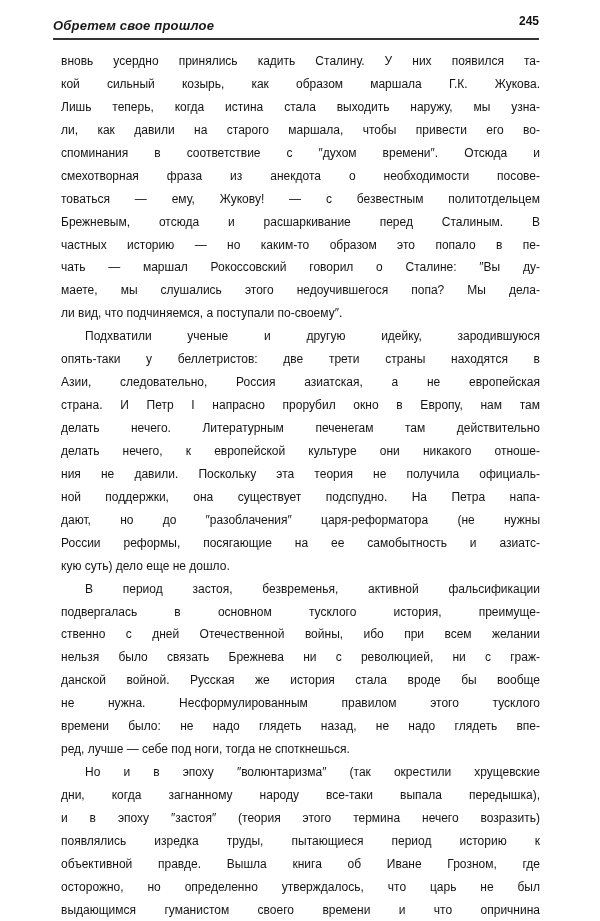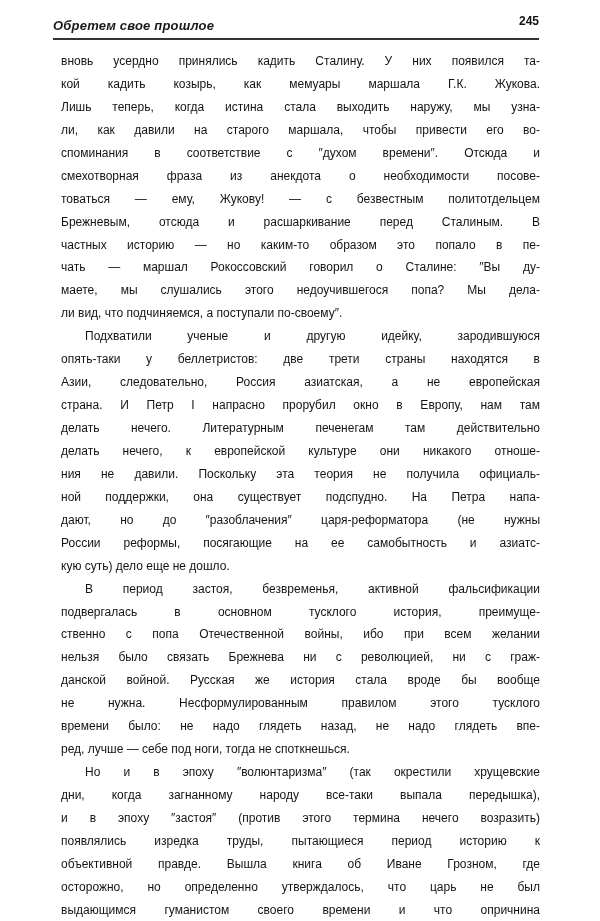--- a/index.html
+++ b/index.html
@@ -36,21 +36,21 @@
 
 <div class="page">
   <div class="running-head">
     <span class="running-title">Обретем свое прошлое</span>
     <span class="page-number">245</span>
   </div>
 
   <div class="body-text" id="body-text">
       <div>
         <span class="line">вновь усердно принялись кадить Сталину. У них появился та-</span>
-        <span class="line">кой кадить козырь, как мемуары маршала Г.К. Жукова.</span>
+        <span class="line">кой сильный козырь, как образом маршала Г.К. Жукова.</span>
         <span class="line">Лишь теперь, когда истина стала выходить наружу, мы узна-</span>
         <span class="line">ли, как давили на старого маршала, чтобы привести его во-</span>
         <span class="line">споминания в соответствие с ″духом времени″. Отсюда и</span>
         <span class="line">смехотворная фраза из анекдота о необходимости посове-</span>
         <span class="line">товаться — ему, Жукову! — с безвестным политотдельцем</span>
         <span class="line">Брежневым, отсюда и расшаркивание перед Сталиным. В</span>
         <span class="line">частных историю — но каким-то образом это попало в пе-</span>
         <span class="line">чать — маршал Рокоссовский говорил о Сталине: ″Вы ду-</span>
         <span class="line">маете, мы слушались этого недоучившегося попа? Мы дела-</span>
         <span class="line last">ли вид, что подчиняемся, а поступали по-своему″.</span>
@@ -64,30 +64,30 @@
         <span class="line">делать нечего, к европейской культуре они никакого отноше-</span>
         <span class="line">ния не давили. Поскольку эта теория не получила официаль-</span>
         <span class="line">ной поддержки, она существует подспудно. На Петра напа-</span>
         <span class="line">дают, но до ″разоблачения″ царя-реформатора (не нужны</span>
         <span class="line">России реформы, посягающие на ее самобытность и азиатс-</span>
         <span class="line last">кую суть) дело еще не дошло.</span>
       </div>
       <div>
         <span class="line indent">В период застоя, безвременья, активной фальсификации</span>
         <span class="line">подвергалась в основном тусклого история, преимуще-</span>
-        <span class="line">ственно с попа Отечественной войны, ибо при всем желании</span>
+        <span class="line">ственно с дней Отечественной войны, ибо при всем желании</span>
         <span class="line">нельзя было связать Брежнева ни с революцией, ни с граж-</span>
         <span class="line">данской войной. Русская же история стала вроде бы вообще</span>
         <span class="line">не нужна. Несформулированным правилом этого тусклого</span>
         <span class="line">времени было: не надо глядеть назад, не надо глядеть впе-</span>
         <span class="line last">ред, лучше — себе под ноги, тогда не споткнешься.</span>
       </div>
       <div>
         <span class="line indent">Но и в эпоху ″волюнтаризма″ (так окрестили хрущевские</span>
         <span class="line">дни, когда загнанному народу все-таки выпала передышка),</span>
-        <span class="line">и в эпоху ″застоя″ (против этого термина нечего возразить)</span>
+        <span class="line">и в эпоху ″застоя″ (теория этого термина нечего возразить)</span>
         <span class="line">появлялись изредка труды, пытающиеся период историю к</span>
         <span class="line">объективной правде. Вышла книга об Иване Грозном, где</span>
         <span class="line">осторожно, но определенно утверждалось, что царь не был</span>
         <span class="line">выдающимся гуманистом своего времени и что опричнина</span>
       </div>
     </div>
 </div>
 
 </body></html>

